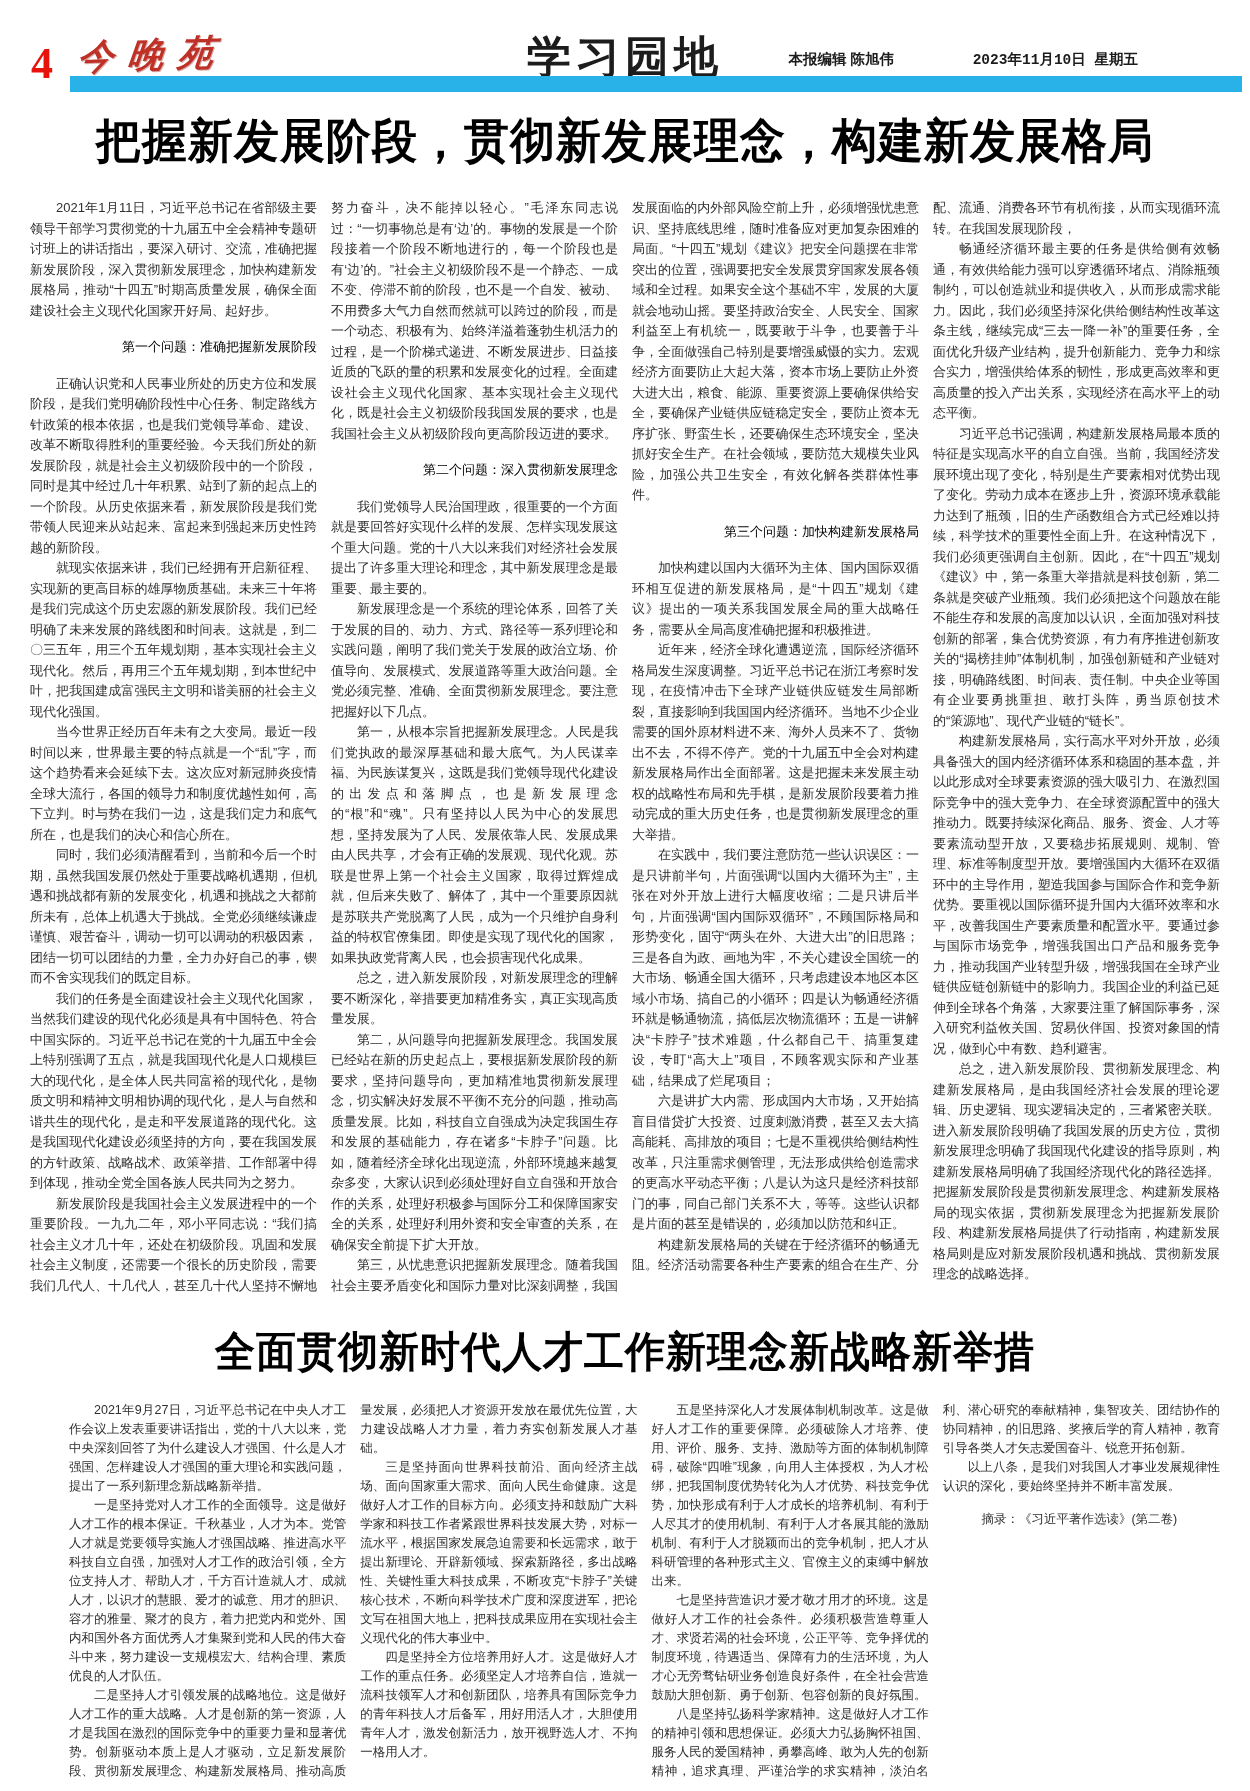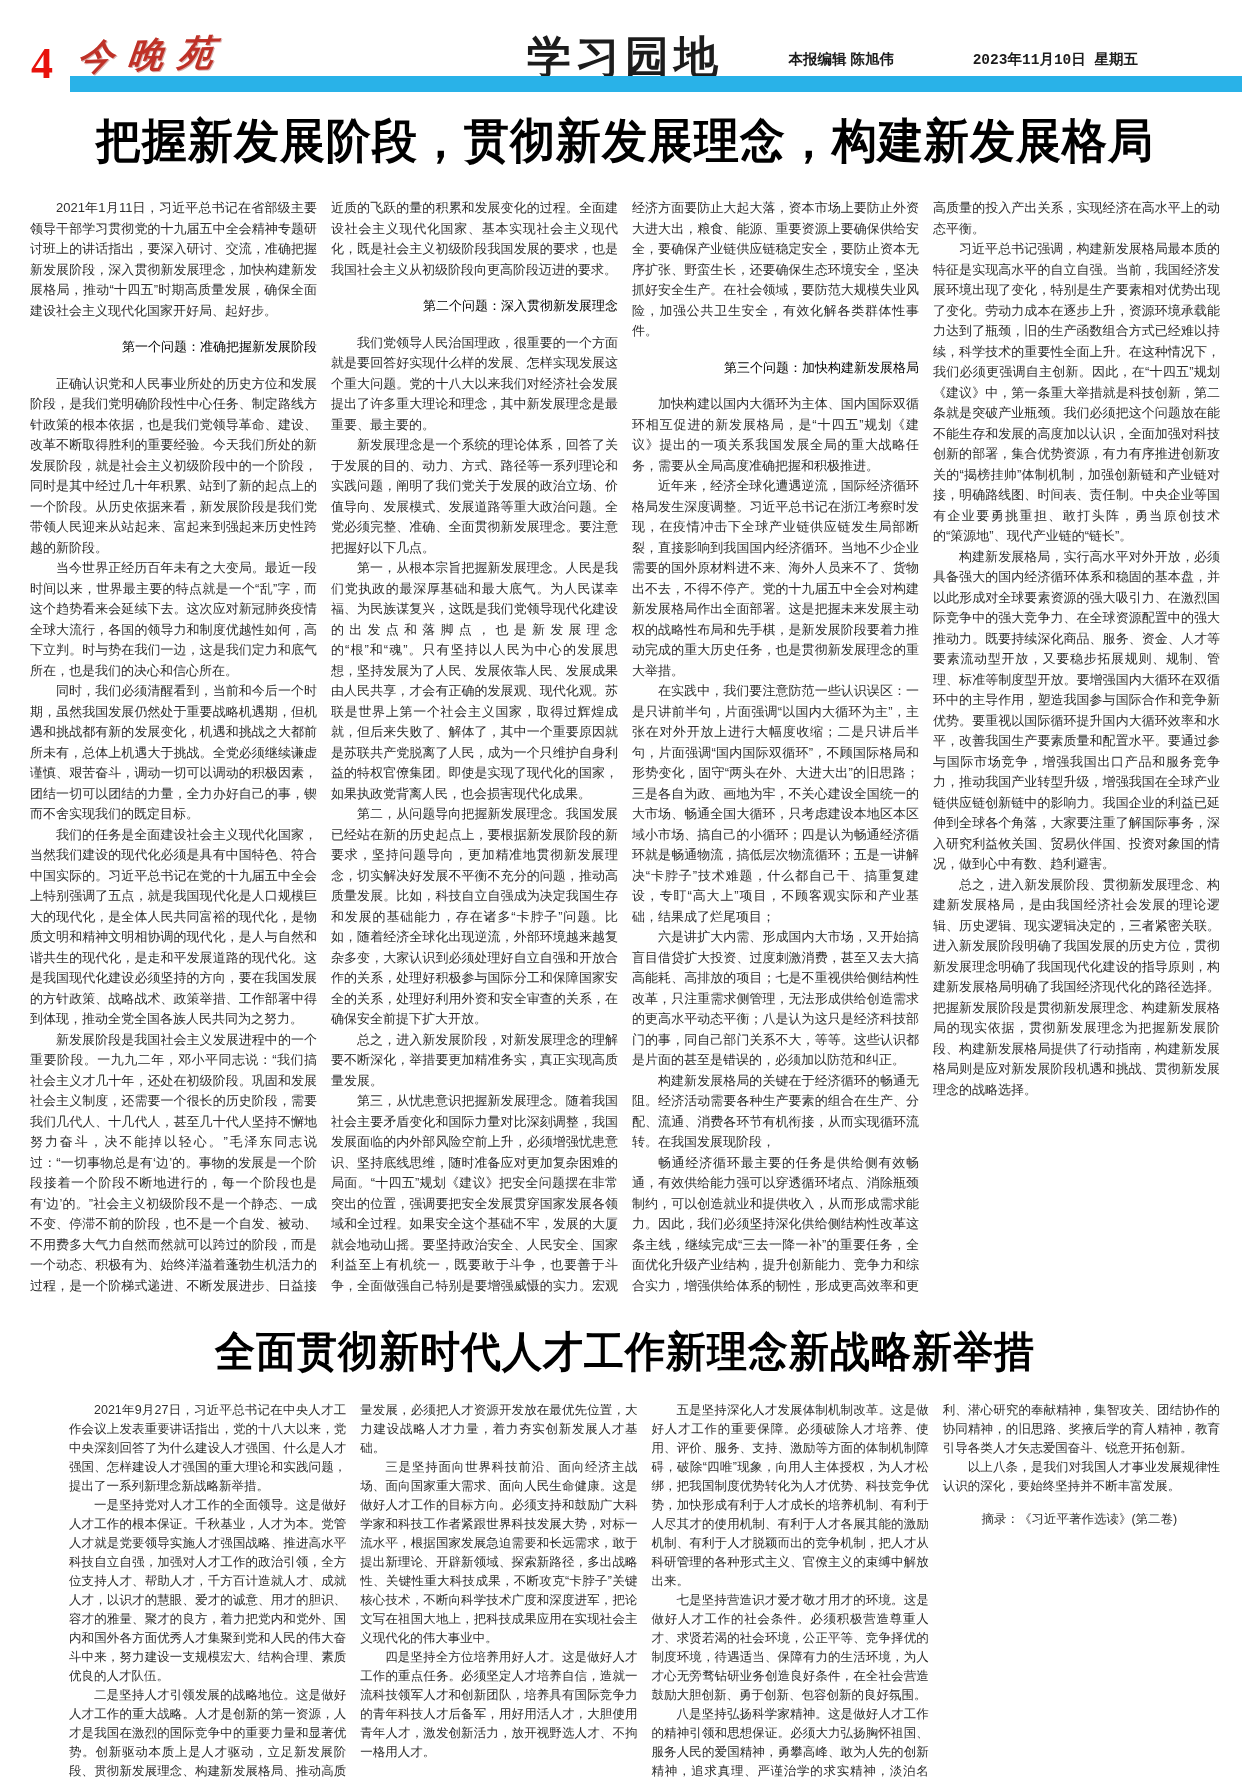--- a/index.html
+++ b/index.html
@@ -75,30 +75,31 @@
     <div class="issue-date">2023年11月10日 星期五</div>
     <div class="cyan-rule"></div>
   </div>
 
   <div class="article" id="article1">
     <h1 class="article-title">把握新发展阶段，贯彻新发展理念，构建新发展格局</h1>
     <div class="cols">
         <p>2021年1月11日，习近平总书记在省部级主要领导干部学习贯彻党的十九届五中全会精神专题研讨班上的讲话指出，要深入研讨、交流，准确把握新发展阶段，深入贯彻新发展理念，加快构建新发展格局，推动“十四五”时期高质量发展，确保全面建设社会主义现代化国家开好局、起好步。</p>
         <h3>第一个问题：准确把握新发展阶段</h3>
         <p>正确认识党和人民事业所处的历史方位和发展阶段，是我们党明确阶段性中心任务、制定路线方针政策的根本依据，也是我们党领导革命、建设、改革不断取得胜利的重要经验。今天我们所处的新发展阶段，就是社会主义初级阶段中的一个阶段，同时是其中经过几十年积累、站到了新的起点上的一个阶段。从历史依据来看，新发展阶段是我们党带领人民迎来从站起来、富起来到强起来历史性跨越的新阶段。</p>
+        <p>就现实依据来讲，我们已经拥有开启新征程、实现新的更高目标的雄厚物质基础。未来三十年将是我们完成这个历史宏愿的新发展阶段。我们已经明确了未来发展的路线图和时间表。这就是，到二〇三五年，用三个五年规划期，基本实现社会主义现代化。然后，再用三个五年规划期，到本世纪中叶，把我国建成富强民主文明和谐美丽的社会主义现代化强国。</p>
         <p>当今世界正经历百年未有之大变局。最近一段时间以来，世界最主要的特点就是一个“乱”字，而这个趋势看来会延续下去。这次应对新冠肺炎疫情全球大流行，各国的领导力和制度优越性如何，高下立判。时与势在我们一边，这是我们定力和底气所在，也是我们的决心和信心所在。</p>
         <p>同时，我们必须清醒看到，当前和今后一个时期，虽然我国发展仍然处于重要战略机遇期，但机遇和挑战都有新的发展变化，机遇和挑战之大都前所未有，总体上机遇大于挑战。全党必须继续谦虚谨慎、艰苦奋斗，调动一切可以调动的积极因素，团结一切可以团结的力量，全力办好自己的事，锲而不舍实现我们的既定目标。</p>
         <p>我们的任务是全面建设社会主义现代化国家，当然我们建设的现代化必须是具有中国特色、符合中国实际的。习近平总书记在党的十九届五中全会上特别强调了五点，就是我国现代化是人口规模巨大的现代化，是全体人民共同富裕的现代化，是物质文明和精神文明相协调的现代化，是人与自然和谐共生的现代化，是走和平发展道路的现代化。这是我国现代化建设必须坚持的方向，要在我国发展的方针政策、战略战术、政策举措、工作部署中得到体现，推动全党全国各族人民共同为之努力。</p>
         <p>新发展阶段是我国社会主义发展进程中的一个重要阶段。一九九二年，邓小平同志说：“我们搞社会主义才几十年，还处在初级阶段。巩固和发展社会主义制度，还需要一个很长的历史阶段，需要我们几代人、十几代人，甚至几十代人坚持不懈地努力奋斗，决不能掉以轻心。”毛泽东同志说过：“一切事物总是有‘边’的。事物的发展是一个阶段接着一个阶段不断地进行的，每一个阶段也是有‘边’的。”社会主义初级阶段不是一个静态、一成不变、停滞不前的阶段，也不是一个自发、被动、不用费多大气力自然而然就可以跨过的阶段，而是一个动态、积极有为、始终洋溢着蓬勃生机活力的过程，是一个阶梯式递进、不断发展进步、日益接近质的飞跃的量的积累和发展变化的过程。全面建设社会主义现代化国家、基本实现社会主义现代化，既是社会主义初级阶段我国发展的要求，也是我国社会主义从初级阶段向更高阶段迈进的要求。</p>
         <h3>第二个问题：深入贯彻新发展理念</h3>
         <p>我们党领导人民治国理政，很重要的一个方面就是要回答好实现什么样的发展、怎样实现发展这个重大问题。党的十八大以来我们对经济社会发展提出了许多重大理论和理念，其中新发展理念是最重要、最主要的。</p>
         <p>新发展理念是一个系统的理论体系，回答了关于发展的目的、动力、方式、路径等一系列理论和实践问题，阐明了我们党关于发展的政治立场、价值导向、发展模式、发展道路等重大政治问题。全党必须完整、准确、全面贯彻新发展理念。要注意把握好以下几点。</p>
         <p>第一，从根本宗旨把握新发展理念。人民是我们党执政的最深厚基础和最大底气。为人民谋幸福、为民族谋复兴，这既是我们党领导现代化建设的出发点和落脚点，也是新发展理念的“根”和“魂”。只有坚持以人民为中心的发展思想，坚持发展为了人民、发展依靠人民、发展成果由人民共享，才会有正确的发展观、现代化观。苏联是世界上第一个社会主义国家，取得过辉煌成就，但后来失败了、解体了，其中一个重要原因就是苏联共产党脱离了人民，成为一个只维护自身利益的特权官僚集团。即使是实现了现代化的国家，如果执政党背离人民，也会损害现代化成果。</p>
+        <p>总之，进入新发展阶段，对新发展理念的理解要不断深化，举措要更加精准务实，真正实现高质量发展。</p>
         <p>第二，从问题导向把握新发展理念。我国发展已经站在新的历史起点上，要根据新发展阶段的新要求，坚持问题导向，更加精准地贯彻新发展理念，切实解决好发展不平衡不充分的问题，推动高质量发展。比如，科技自立自强成为决定我国生存和发展的基础能力，存在诸多“卡脖子”问题。比如，随着经济全球化出现逆流，外部环境越来越复杂多变，大家认识到必须处理好自立自强和开放合作的关系，处理好积极参与国际分工和保障国家安全的关系，处理好利用外资和安全审查的关系，在确保安全前提下扩大开放。</p>
-        <p>总之，进入新发展阶段，对新发展理念的理解要不断深化，举措要更加精准务实，真正实现高质量发展。</p>
         <p>第三，从忧患意识把握新发展理念。随着我国社会主要矛盾变化和国际力量对比深刻调整，我国发展面临的内外部风险空前上升，必须增强忧患意识、坚持底线思维，随时准备应对更加复杂困难的局面。“十四五”规划《建议》把安全问题摆在非常突出的位置，强调要把安全发展贯穿国家发展各领域和全过程。如果安全这个基础不牢，发展的大厦就会地动山摇。要坚持政治安全、人民安全、国家利益至上有机统一，既要敢于斗争，也要善于斗争，全面做强自己特别是要增强威慑的实力。宏观经济方面要防止大起大落，资本市场上要防止外资大进大出，粮食、能源、重要资源上要确保供给安全，要确保产业链供应链稳定安全，要防止资本无序扩张、野蛮生长，还要确保生态环境安全，坚决抓好安全生产。在社会领域，要防范大规模失业风险，加强公共卫生安全，有效化解各类群体性事件。</p>
         <h3>第三个问题：加快构建新发展格局</h3>
         <p>加快构建以国内大循环为主体、国内国际双循环相互促进的新发展格局，是“十四五”规划《建议》提出的一项关系我国发展全局的重大战略任务，需要从全局高度准确把握和积极推进。</p>
         <p>近年来，经济全球化遭遇逆流，国际经济循环格局发生深度调整。习近平总书记在浙江考察时发现，在疫情冲击下全球产业链供应链发生局部断裂，直接影响到我国国内经济循环。当地不少企业需要的国外原材料进不来、海外人员来不了、货物出不去，不得不停产。党的十九届五中全会对构建新发展格局作出全面部署。这是把握未来发展主动权的战略性布局和先手棋，是新发展阶段要着力推动完成的重大历史任务，也是贯彻新发展理念的重大举措。</p>
         <p>在实践中，我们要注意防范一些认识误区：一是只讲前半句，片面强调“以国内大循环为主”，主张在对外开放上进行大幅度收缩；二是只讲后半句，片面强调“国内国际双循环”，不顾国际格局和形势变化，固守“两头在外、大进大出”的旧思路；三是各自为政、画地为牢，不关心建设全国统一的大市场、畅通全国大循环，只考虑建设本地区本区域小市场、搞自己的小循环；四是认为畅通经济循环就是畅通物流，搞低层次物流循环；五是一讲解决“卡脖子”技术难题，什么都自己干、搞重复建设，专盯“高大上”项目，不顾客观实际和产业基础，结果成了烂尾项目；</p>
         <p>六是讲扩大内需、形成国内大市场，又开始搞盲目借贷扩大投资、过度刺激消费，甚至又去大搞高能耗、高排放的项目；七是不重视供给侧结构性改革，只注重需求侧管理，无法形成供给创造需求的更高水平动态平衡；八是认为这只是经济科技部门的事，同自己部门关系不大，等等。这些认识都是片面的甚至是错误的，必须加以防范和纠正。</p>
         <p>构建新发展格局的关键在于经济循环的畅通无阻。经济活动需要各种生产要素的组合在生产、分配、流通、消费各环节有机衔接，从而实现循环流转。在我国发展现阶段，</p>
         <p>畅通经济循环最主要的任务是供给侧有效畅通，有效供给能力强可以穿透循环堵点、消除瓶颈制约，可以创造就业和提供收入，从而形成需求能力。因此，我们必须坚持深化供给侧结构性改革这条主线，继续完成“三去一降一补”的重要任务，全面优化升级产业结构，提升创新能力、竞争力和综合实力，增强供给体系的韧性，形成更高效率和更高质量的投入产出关系，实现经济在高水平上的动态平衡。</p>
         <p>习近平总书记强调，构建新发展格局最本质的特征是实现高水平的自立自强。当前，我国经济发展环境出现了变化，特别是生产要素相对优势出现了变化。劳动力成本在逐步上升，资源环境承载能力达到了瓶颈，旧的生产函数组合方式已经难以持续，科学技术的重要性全面上升。在这种情况下，我们必须更强调自主创新。因此，在“十四五”规划《建议》中，第一条重大举措就是科技创新，第二条就是突破产业瓶颈。我们必须把这个问题放在能不能生存和发展的高度加以认识，全面加强对科技创新的部署，集合优势资源，有力有序推进创新攻关的“揭榜挂帅”体制机制，加强创新链和产业链对接，明确路线图、时间表、责任制。中央企业等国有企业要勇挑重担、敢打头阵，勇当原创技术的“策源地”、现代产业链的“链长”。</p>
         <p>构建新发展格局，实行高水平对外开放，必须具备强大的国内经济循环体系和稳固的基本盘，并以此形成对全球要素资源的强大吸引力、在激烈国际竞争中的强大竞争力、在全球资源配置中的强大推动力。既要持续深化商品、服务、资金、人才等要素流动型开放，又要稳步拓展规则、规制、管理、标准等制度型开放。要增强国内大循环在双循环中的主导作用，塑造我国参与国际合作和竞争新优势。要重视以国际循环提升国内大循环效率和水平，改善我国生产要素质量和配置水平。要通过参与国际市场竞争，增强我国出口产品和服务竞争力，推动我国产业转型升级，增强我国在全球产业链供应链创新链中的影响力。我国企业的利益已延伸到全球各个角落，大家要注重了解国际事务，深入研究利益攸关国、贸易伙伴国、投资对象国的情况，做到心中有数、趋利避害。</p>

